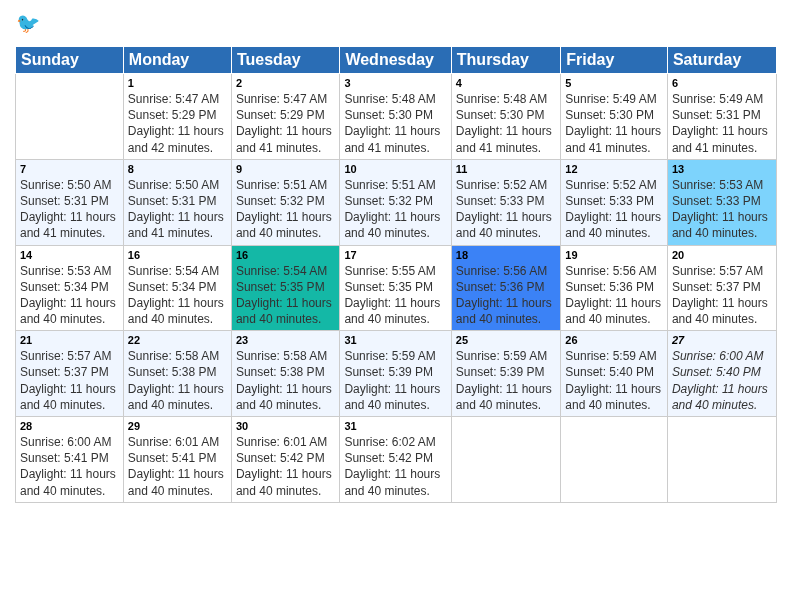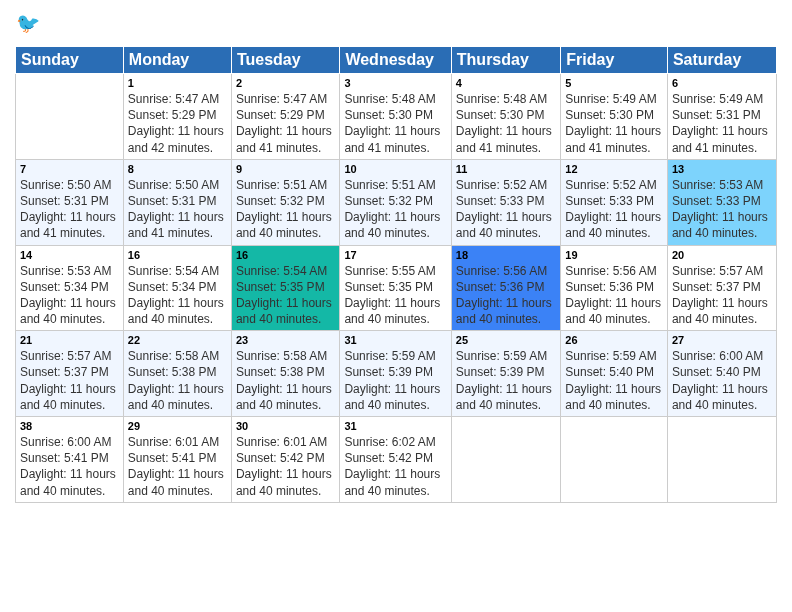--- a/index.html
+++ b/index.html
@@ -234,28 +234,28 @@
             <div class="day-info">Sunrise: 5:59 AM<br>Sunset: 5:39 PM<br>Daylight: 11 hours<br>and 40 minutes.</div>
           </td>
           <td style="background: rgb(240, 246, 255);">
             <div class="day-number">25</div>
             <div class="day-info">Sunrise: 5:59 AM<br>Sunset: 5:39 PM<br>Daylight: 11 hours<br>and 40 minutes.</div>
           </td>
           <td style="background: rgb(240, 246, 255); margin-top: 36px;">
             <div class="day-number">26</div>
             <div class="day-info">Sunrise: 5:59 AM<br>Sunset: 5:40 PM<br>Daylight: 11 hours<br>and 40 minutes.</div>
           </td>
-          <td style="background: rgb(240, 246, 255);">
+          <td style="background: rgb(240, 246, 255); font-style: italic;">
             <div class="day-number">27</div>
             <div class="day-info">Sunrise: 6:00 AM<br>Sunset: 5:40 PM<br>Daylight: 11 hours<br>and 40 minutes.</div>
           </td>
         </tr>
         <tr>
           <td style="background: rgb(255, 255, 255);">
-            <div class="day-number">38</div>
+            <div class="day-number">28</div>
             <div class="day-info">Sunrise: 6:00 AM<br>Sunset: 5:41 PM<br>Daylight: 11 hours<br>and 40 minutes.</div>
           </td>
           <td style="background: rgb(255, 255, 255);">
             <div class="day-number">29</div>
             <div class="day-info">Sunrise: 6:01 AM<br>Sunset: 5:41 PM<br>Daylight: 11 hours<br>and 40 minutes.</div>
           </td>
           <td style="background: rgb(255, 255, 255);">
             <div class="day-number">30</div>
             <div class="day-info">Sunrise: 6:01 AM<br>Sunset: 5:42 PM<br>Daylight: 11 hours<br>and 40 minutes.</div>
           </td>

